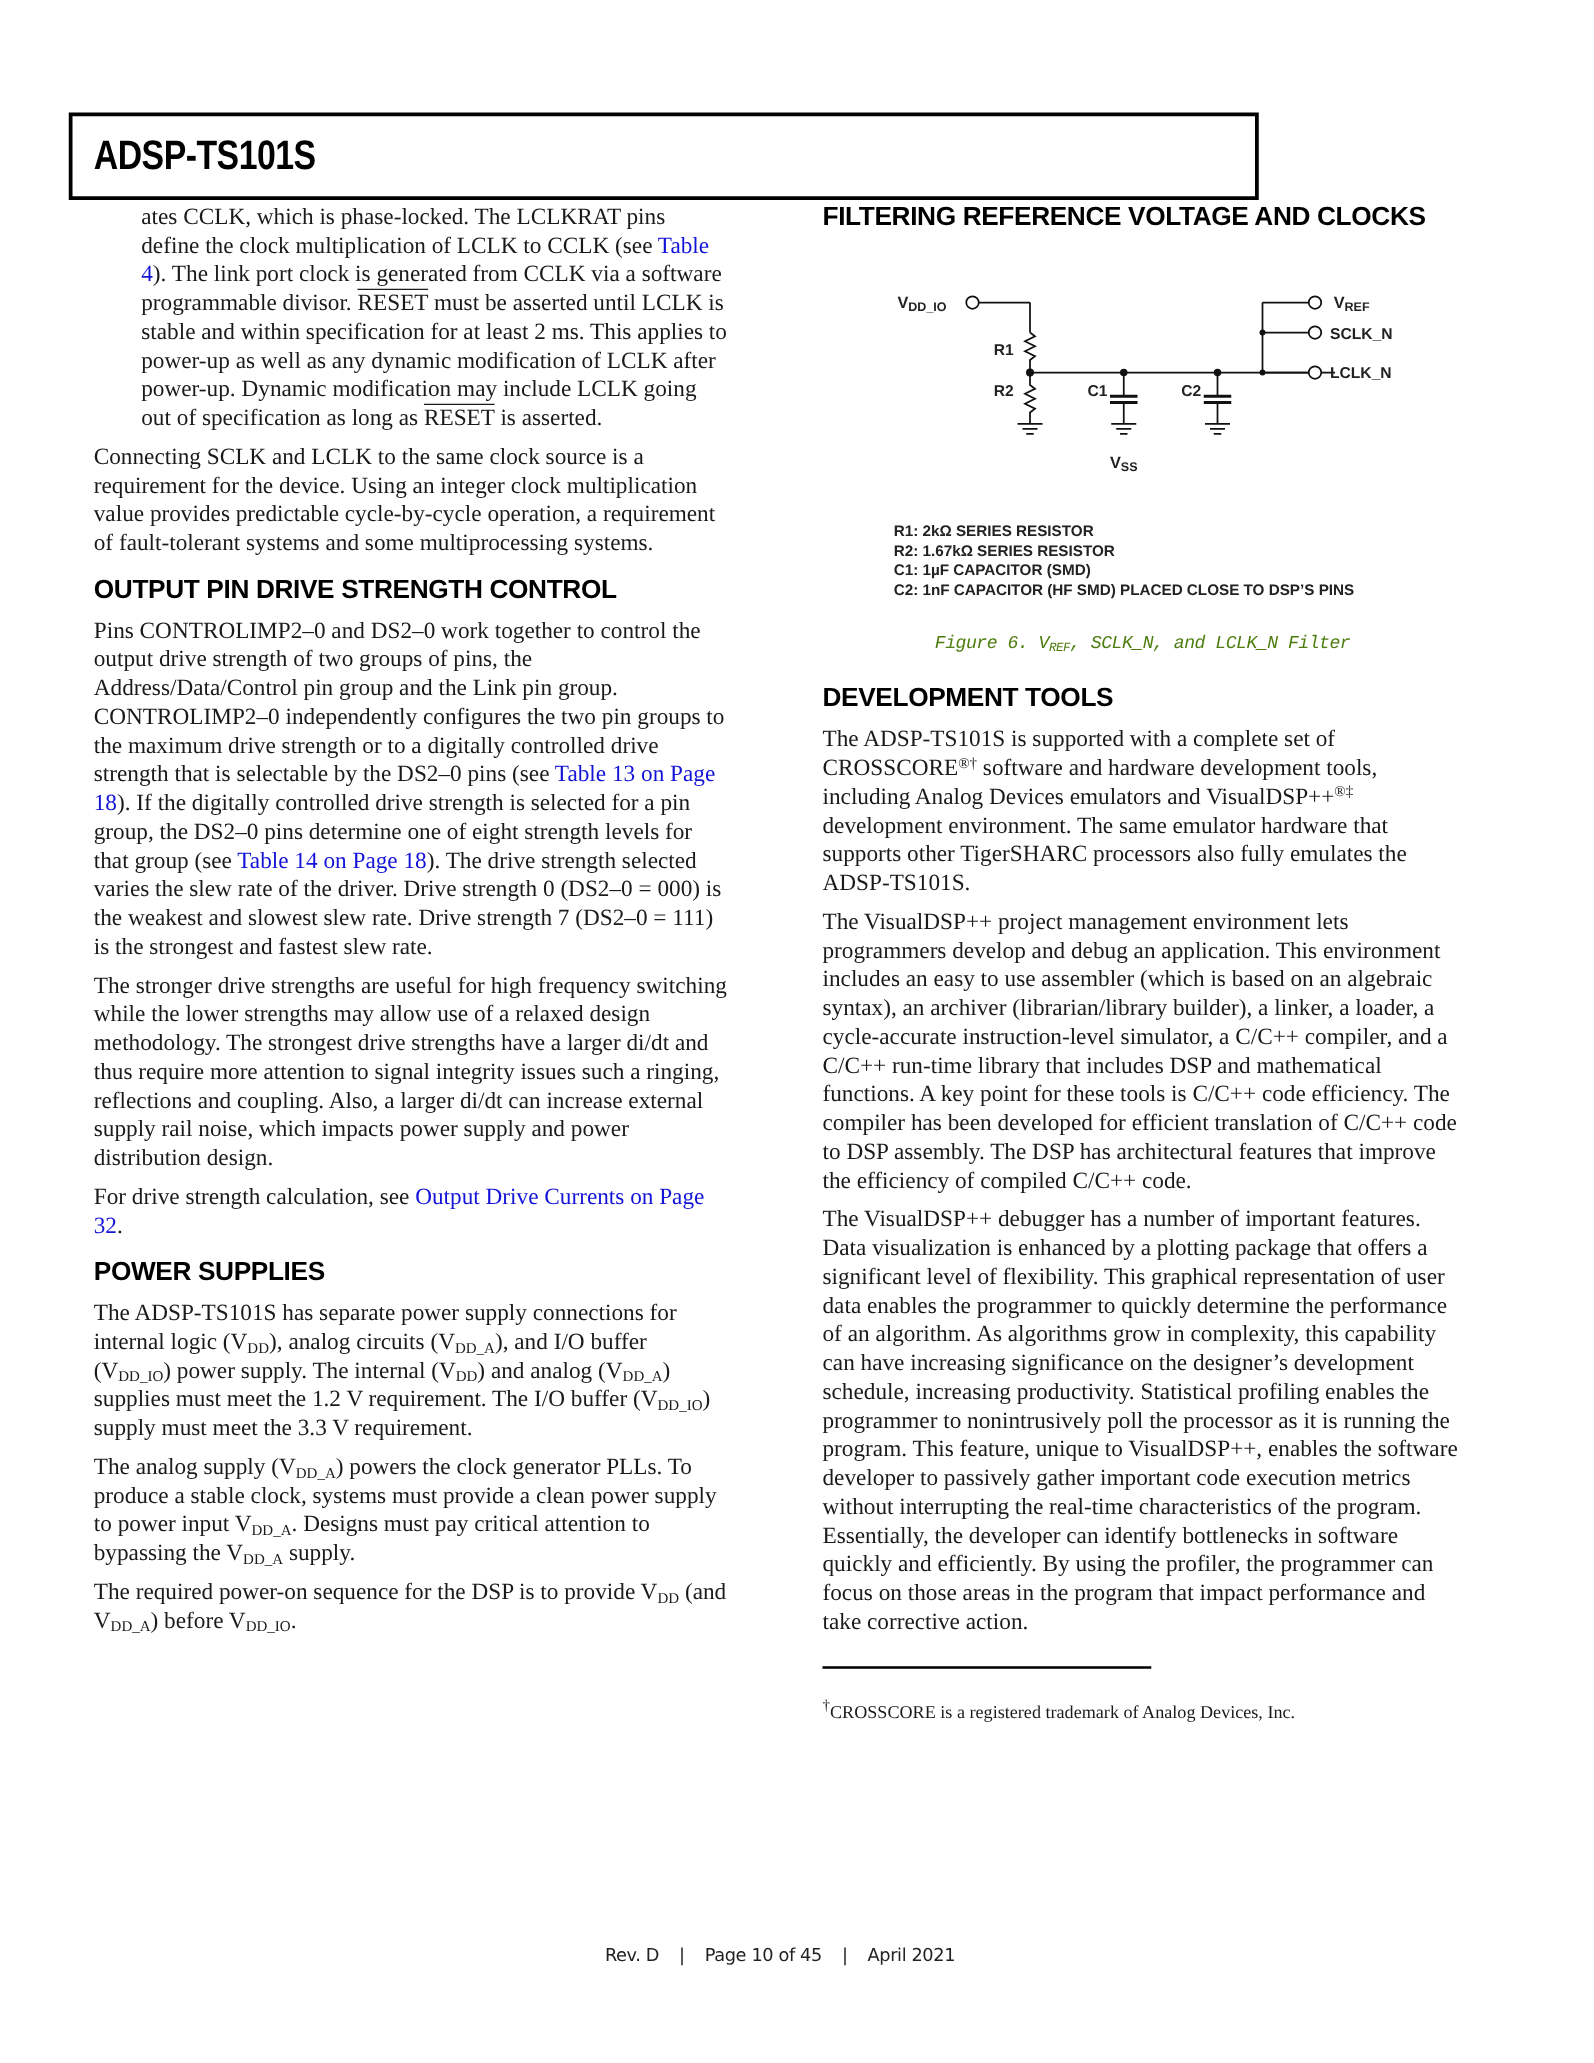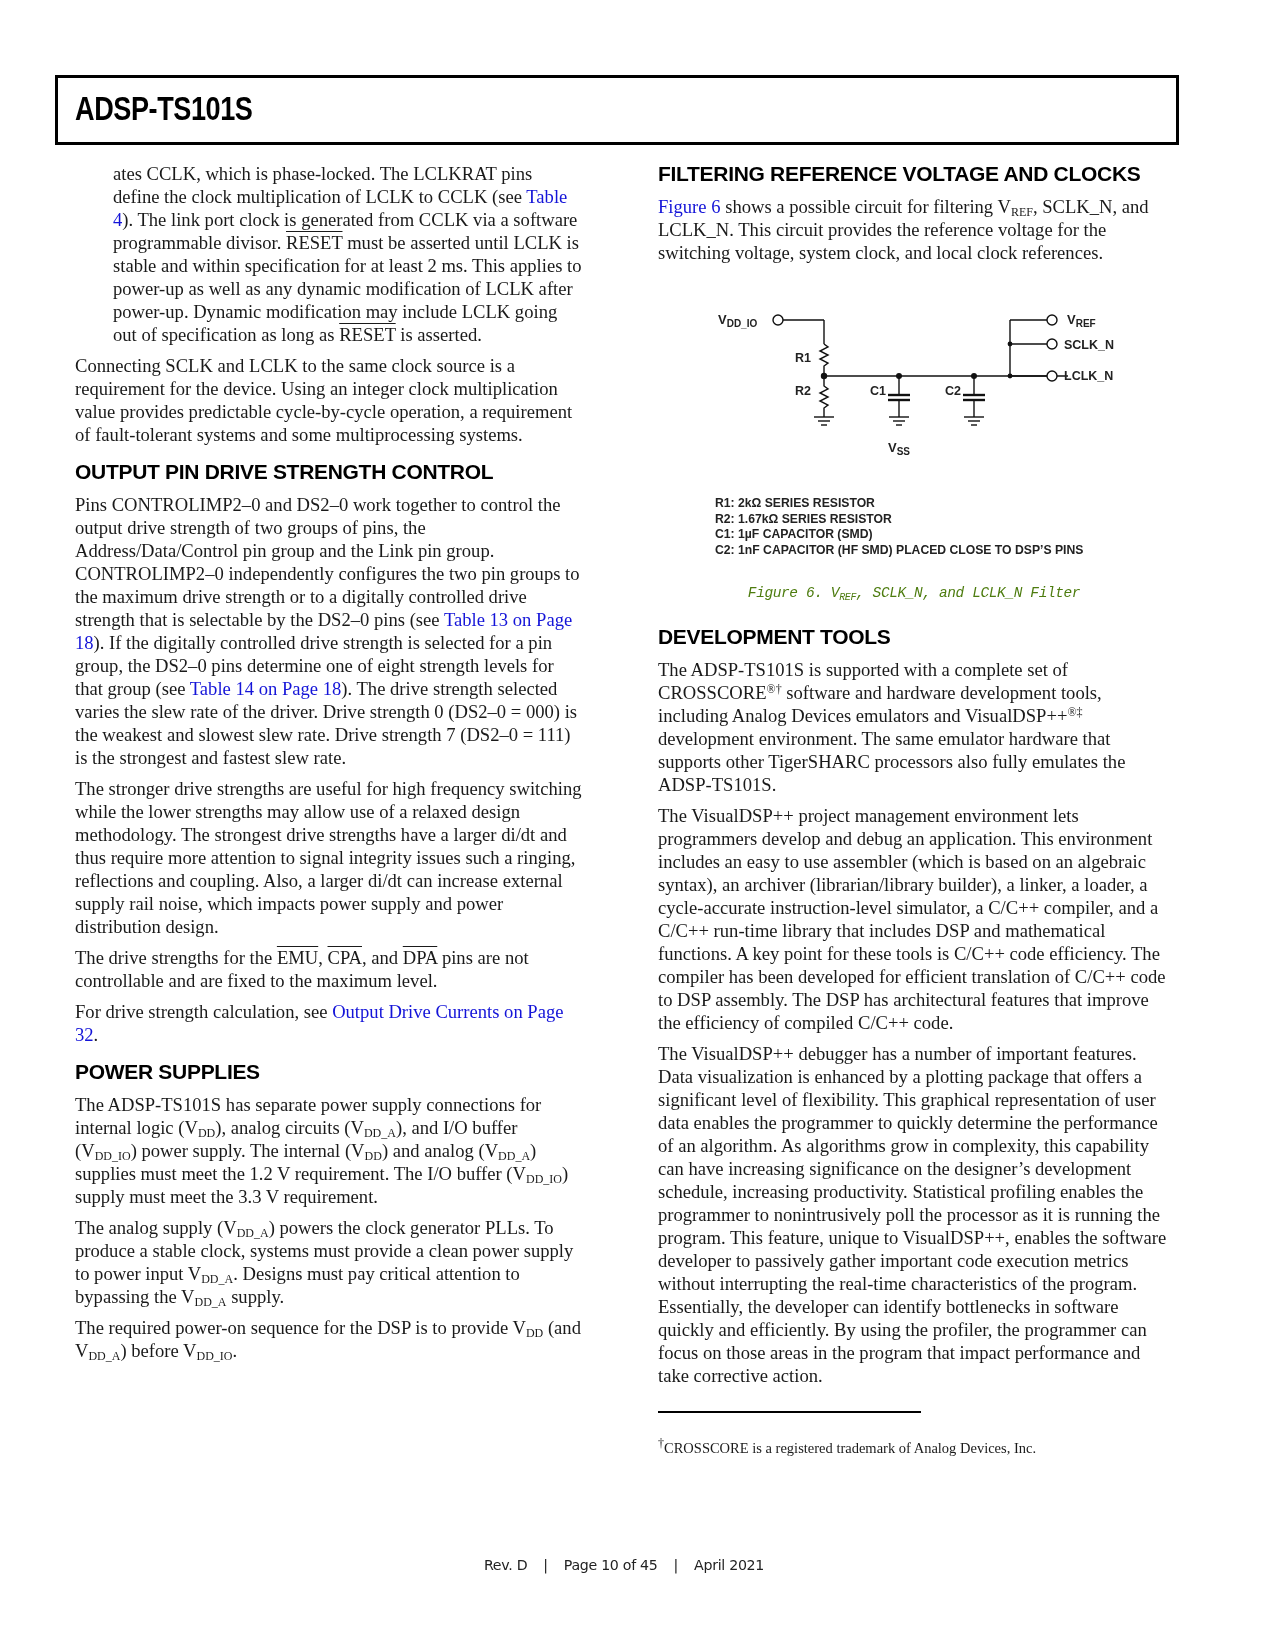--- a/index.html
+++ b/index.html
@@ -1,18 +1,18 @@
 <!DOCTYPE html>
 <html><head>
 <meta charset="utf-8">
 <style>
   html, body { margin: 0; padding: 0; background: #ffffff; }
   body { width: 1275px; height: 1650px; position: relative; overflow: hidden;
          font-family: "Liberation Serif", "DejaVu Serif", serif; color: #1a1a1a; }
-  .header-box { position: absolute; left: 55px; top: 75px; width: 1124px; height: 70px;
+  .header-box { position: absolute; left: 55px; top: 90px; width: 952px; height: 70px;
                 border: 3px solid #000; box-sizing: border-box; }
   .header-title { position: absolute; left: 17px; top: 12px; font-family: "Liberation Sans", sans-serif;
                   font-weight: bold; font-size: 33px; letter-spacing: -0.5px; transform: scaleX(0.82);
                   transform-origin: left center; color: #000; }
   .col { position: absolute; top: 162px; }
   .col-left { left: 75px; width: 508px; }
   .col-right { left: 658px; width: 512px; }
   p { margin: 0 0 8px 0; font-size: 18.6px; line-height: 23px; }
   p.indent { margin-left: 38px; }
   h2 { font-family: "Liberation Sans", "DejaVu Sans", sans-serif; font-weight: bold; font-size: 21px;
@@ -41,32 +41,30 @@
 </div>
 
 <div class="col col-left">
   <p class="indent"><span>ates CCLK, which is phase-locked. The LCLKRAT pins define the clock multiplication of LCLK to CCLK (see </span><span class="link">Table 4</span><span>). The link port clock is generated from CCLK via a software programmable divisor. </span><span class="ovl">RESET</span><span> must be asserted until LCLK is stable and within specification for at least 2 ms. This applies to power-up as well as any dynamic modification of LCLK after power-up. Dynamic modification may include LCLK going out of specification as long as </span><span class="ovl">RESET</span><span> is asserted.</span></p>
 
   <p>Connecting SCLK and LCLK to the same clock source is a requirement for the device. Using an integer clock multiplication value provides predictable cycle-by-cycle operation, a requirement of fault-tolerant systems and some multiprocessing systems.</p>
 
   <h2>OUTPUT PIN DRIVE STRENGTH CONTROL</h2>
   <p><span>Pins CONTROLIMP2–0 and DS2–0 work together to control the output drive strength of two groups of pins, the Address/Data/Control pin group and the Link pin group. CONTROLIMP2–0 independently configures the two pin groups to the maximum drive strength or to a digitally controlled drive strength that is selectable by the DS2–0 pins (see </span><span class="link">Table 13 on Page 18</span><span>). If the digitally controlled drive strength is selected for a pin group, the DS2–0 pins determine one of eight strength levels for that group (see </span><span class="link">Table 14 on Page 18</span><span>). The drive strength selected varies the slew rate of the driver. Drive strength 0 (DS2–0 = 000) is the weakest and slowest slew rate. Drive strength 7 (DS2–0 = 111) is the strongest and fastest slew rate.</span></p>
   <p>The stronger drive strengths are useful for high frequency switching while the lower strengths may allow use of a relaxed design methodology. The strongest drive strengths have a larger di/dt and thus require more attention to signal integrity issues such a ringing, reflections and coupling. Also, a larger di/dt can increase external supply rail noise, which impacts power supply and power distribution design.</p>
-  <p><span>The drive strengths for the </span><span class="ovl">EMU</span><span>, </span><span class="ovl">CPA</span><span>, and </span><span class="ovl">DPA</span><span> pins are not controllable and are fixed to the maximum level.</span></p>
   <p><span>For drive strength calculation, see </span><span class="link">Output Drive Currents on Page 32</span><span>.</span></p>
 
   <h2>POWER SUPPLIES</h2>
   <p><span>The ADSP-TS101S has separate power supply connections for internal logic (V</span><sub>DD</sub><span>), analog circuits (V</span><sub>DD_A</sub><span>), and I/O buffer (V</span><sub>DD_IO</sub><span>) power supply. The internal (V</span><sub>DD</sub><span>) and analog (V</span><sub>DD_A</sub><span>) supplies must meet the 1.2 V requirement. The I/O buffer (V</span><sub>DD_IO</sub><span>) supply must meet the 3.3 V requirement.</span></p>
   <p><span>The analog supply (V</span><sub>DD_A</sub><span>) powers the clock generator PLLs. To produce a stable clock, systems must provide a clean power supply to power input V</span><sub>DD_A</sub><span>. Designs must pay critical attention to bypassing the V</span><sub>DD_A</sub><span> supply.</span></p>
   <p><span>The required power-on sequence for the DSP is to provide V</span><sub>DD</sub><span> (and V</span><sub>DD_A</sub><span>) before V</span><sub>DD_IO</sub><span>.</span></p>
 </div>
 
 <div class="col col-right">
   <h2 style="margin-top:0">FILTERING REFERENCE VOLTAGE AND CLOCKS</h2>
-  <p><span class="link">Figure 6</span><span> shows a possible circuit for filtering V</span><sub>REF</sub><span>, SCLK_N, and LCLK_N. This circuit provides the reference voltage for the switching voltage, system clock, and local clock references.</span></p>
 
   <div class="figure">
     <svg class="fig-svg" width="512" height="210" viewBox="0 0 512 210" font-family="Liberation Sans, sans-serif" font-weight="bold" fill="none" stroke="#111" stroke-width="1.4">
 
       <text x="60" y="42" stroke="none" fill="#222" font-size="13"><tspan>V</tspan><tspan font-size="10" dy="3">DD_IO</tspan></text>
       <circle cx="120" cy="38" r="5" fill="#fff"></circle>
       <line x1="125" y1="38" x2="166" y2="38"></line>
       <line x1="166" y1="38" x2="166" y2="62"></line>
 
       <polyline points="166,62 170,65 162,69 170,73 162,77 170,81 166,84 166,94"></polyline>

